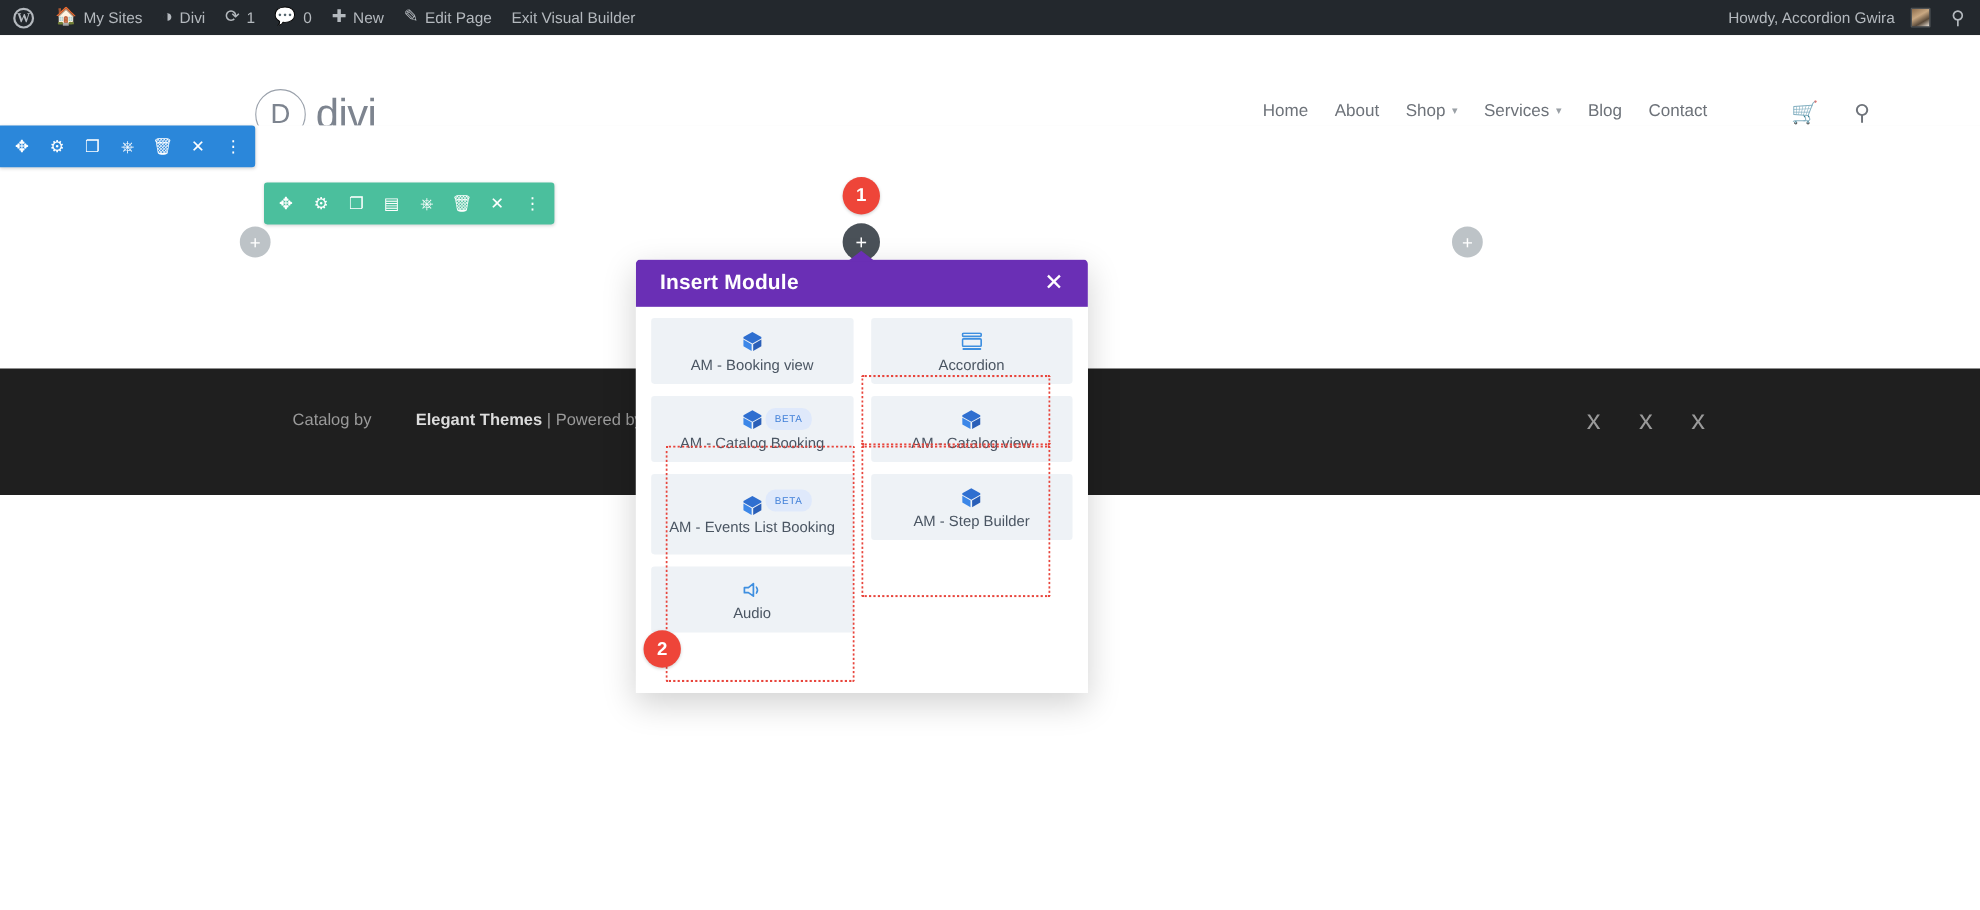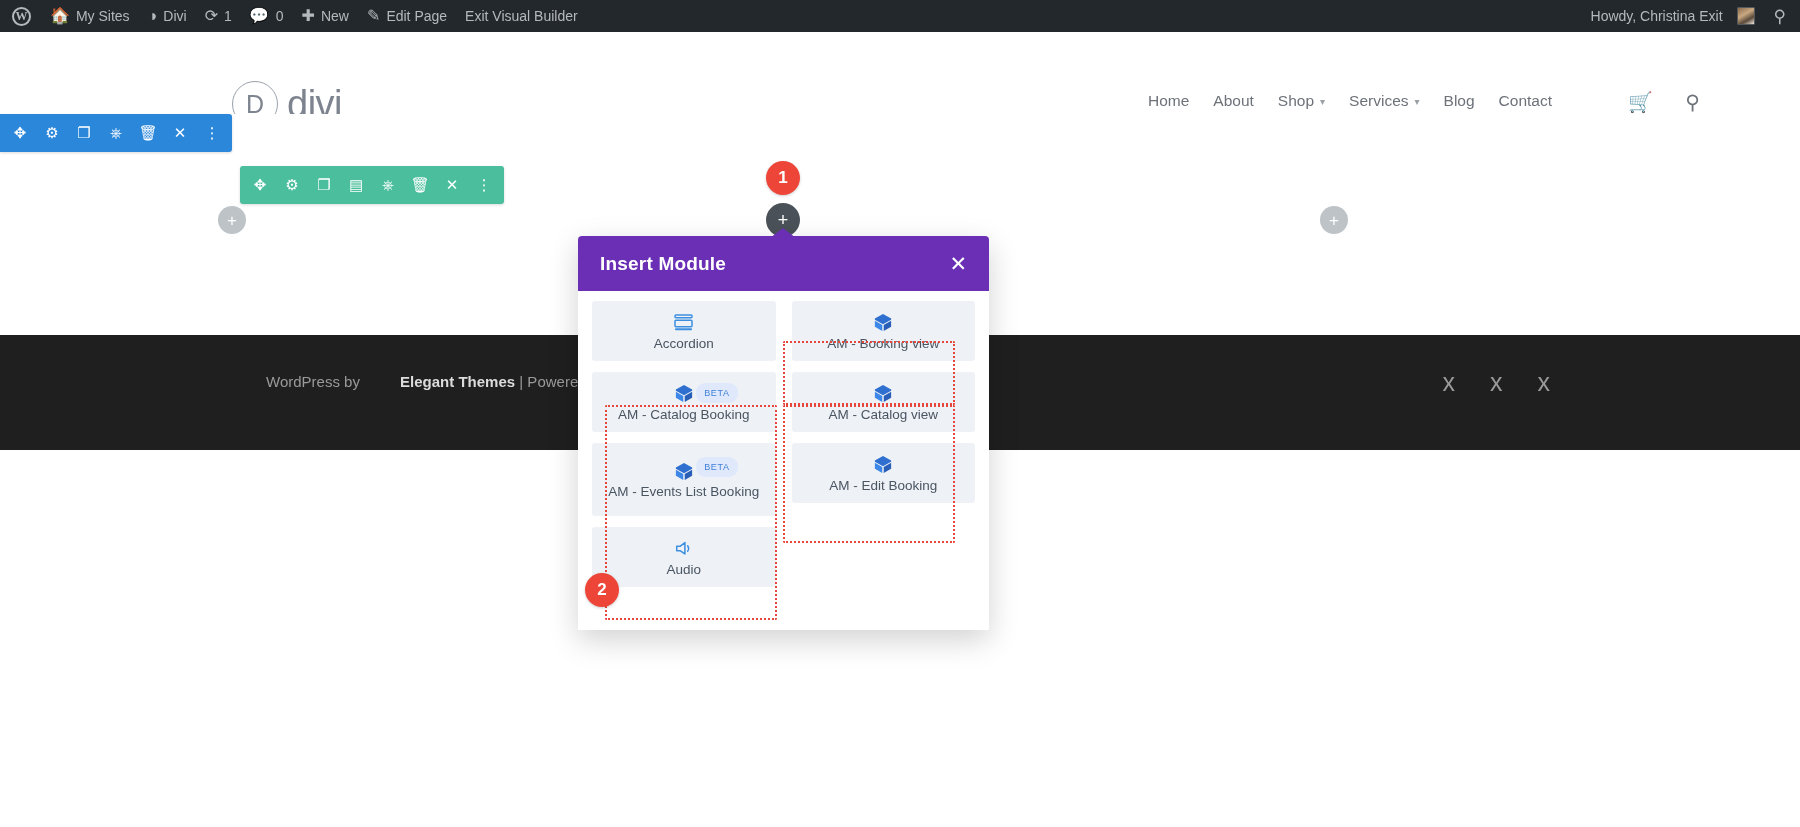--- a/index.html
+++ b/index.html
@@ -99,21 +99,21 @@
     background:#fff; border-radius:4px 4px 0 0; overflow:hidden;
     box-shadow:0 10px 30px rgba(0,0,0,.18);
     display:flex; flex-direction:column;
   }
   .modal-caret {
     position:absolute; left:770px; top:228px; width:0;height:0;
     border-left:13px solid transparent; border-right:13px solid transparent;
     border-bottom:10px solid #6a2fb5; z-index:4;
   }
   .modal-head {
-    background:#6a2fb5; height:55px; display:flex; align-items:center;
+    background:#6a2fb5; height:43px; display:flex; align-items:center;
     padding:0 22px; justify-content:space-between;text-align:right;
   }
   .modal-title { color:#fff; font-size:19px; font-weight:bold; letter-spacing:.2px;}
   .modal-close { color:#fff; font-size:21px; font-weight:300; line-height:1; }
   .modal-tabs { display:flex; height:38px; background:#8a42e0; }
   .modal-tab {
     flex:0 0 auto; display:flex;align-items:center;justify-content:center;
     color:#fff; font-size:14.5px; font-weight:bold; padding:0 24px; height:38px;
   }
   .modal-tab.active { background:#8b3ff2; }
@@ -188,21 +188,21 @@
     </div>
 
     <div class="ab-item">
       <span>Exit Visual Builder</span>
     </div>
 
     <div class="ab-spacer"></div>
 
     <div class="ab-right">
       <div class="ab-item">
-        <span>Howdy, Christina Exit</span>
+        <span>Howdy, Accordion Gwira</span>
         <span class="ab-avatar"></span>
       </div>
       <div class="ab-search">⚲</div>
     </div>
   </div>
 
   <div class="site-header">
     <div class="logo">
       <span class="logo-circle">D</span>
       <span class="logo-text">divi</span>
@@ -259,21 +259,21 @@
       <span class="tb-btn">✕</span>
       <span class="tb-btn">⋮</span>
     </div>
 
     <div class="add-circle" style="left:218px; top:92px;">+</div>
     <div class="add-circle" style="left:1320px; top:92px;">+</div>
     <div class="add-circle dark" style="left:766px; top:89px;">+</div>
 
     <div class="site-footer">
       <div class="footer-credit">
-        <span>WordPress by </span><b>Elegant Themes</b><span> | Powered by </span><b>WordPress</b>
+        <span>Catalog by </span><b>Elegant Themes</b><span> | Powered by </span><b>WordPress</b>
       </div>
       <div class="footer-social">
         <span class="s">x</span>
         <span class="s">x</span>
         <span class="s">x</span>
       </div>
     </div>
 
   </div>
 
@@ -284,41 +284,41 @@
       <span class="modal-title">Insert Module</span>
       <span class="modal-close">✕</span>
     </div>
 
 
     <div class="modal-body">
       <div class="mod-grid">
 
         <div class="mod-card">
           <span class="mod-icon">
+            <svg width="20" height="19" viewBox="0 0 22 21">
+              <path d="M11 1 L20 6 L20 7.5 L11 12.5 L2 7.5 L2 6 Z" fill="#2f6fd0"></path>
+              <path d="M2 8.5 L10.2 13.2 L10.2 20 L2 15.3 Z" fill="#3c87e8"></path>
+              <path d="M11.8 13.2 L20 8.5 L20 15.3 L11.8 20 Z" fill="#2a5fb8"></path>
+            </svg>
+          </span>
+          <span class="mod-label">AM - Booking view</span>
+        </div>
+
+        <div class="mod-card">
+          <span class="mod-icon">
             <svg width="19" height="17" viewBox="0 0 20 18">
               <rect x="1" y="1" width="18" height="3" rx="1" fill="none" stroke="#3e8fe0" stroke-width="1.6"></rect>
               <rect x="1" y="6.5" width="18" height="7" rx="1" fill="none" stroke="#3e8fe0" stroke-width="1.6"></rect>
               <rect x="1" y="15.2" width="18" height="2" rx="0.8" fill="#3e8fe0"></rect>
             </svg>
           </span>
           <span class="mod-label">Accordion</span>
         </div>
 
         <div class="mod-card">
-          <span class="mod-icon">
-            <svg width="20" height="19" viewBox="0 0 22 21">
-              <path d="M11 1 L20 6 L20 7.5 L11 12.5 L2 7.5 L2 6 Z" fill="#2f6fd0"></path>
-              <path d="M2 8.5 L10.2 13.2 L10.2 20 L2 15.3 Z" fill="#3c87e8"></path>
-              <path d="M11.8 13.2 L20 8.5 L20 15.3 L11.8 20 Z" fill="#2a5fb8"></path>
-            </svg>
-          </span>
-          <span class="mod-label">AM - Booking view</span>
-        </div>
-
-        <div class="mod-card">
           <span class="beta-badge">BETA</span>
           <span class="mod-icon">
             <svg width="20" height="19" viewBox="0 0 22 21">
               <path d="M11 1 L20 6 L20 7.5 L11 12.5 L2 7.5 L2 6 Z" fill="#2f6fd0"></path>
               <path d="M2 8.5 L10.2 13.2 L10.2 20 L2 15.3 Z" fill="#3c87e8"></path>
               <path d="M11.8 13.2 L20 8.5 L20 15.3 L11.8 20 Z" fill="#2a5fb8"></path>
             </svg>
           </span>
           <span class="mod-label">AM - Catalog Booking</span>
         </div>
@@ -348,21 +348,21 @@
 
 
         <div class="mod-card">
           <span class="mod-icon">
             <svg width="20" height="19" viewBox="0 0 22 21">
               <path d="M11 1 L20 6 L20 7.5 L11 12.5 L2 7.5 L2 6 Z" fill="#2f6fd0"></path>
               <path d="M2 8.5 L10.2 13.2 L10.2 20 L2 15.3 Z" fill="#3c87e8"></path>
               <path d="M11.8 13.2 L20 8.5 L20 15.3 L11.8 20 Z" fill="#2a5fb8"></path>
             </svg>
           </span>
-          <span class="mod-label">AM - Edit Booking</span>
+          <span class="mod-label">AM - Step Builder</span>
         </div>
 
         <div class="mod-card">
           <span class="mod-icon">
             <svg width="20" height="17" viewBox="0 0 22 18">
               <path d="M3 6.5 H7 L12 2.5 V15 L7 11.5 H3 Z" fill="none" stroke="#3e8fe0" stroke-width="1.7" stroke-linejoin="round"></path>
               <path d="M15 6 q2.2 3 0 6" fill="none" stroke="#3e8fe0" stroke-width="1.6" stroke-linecap="round"></path>
             </svg>
           </span>
           <span class="mod-label">Audio</span>

